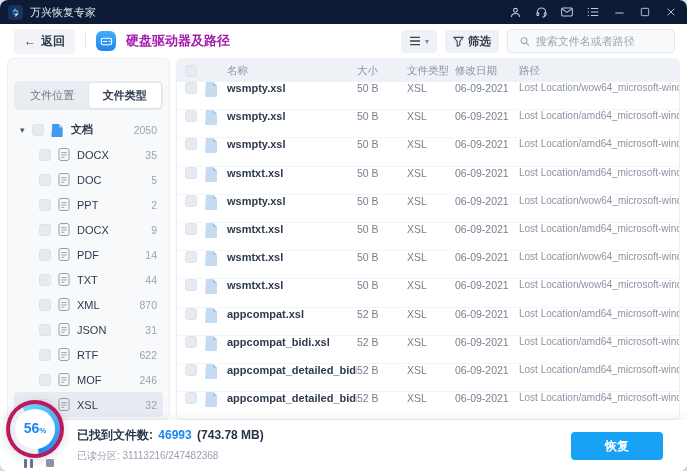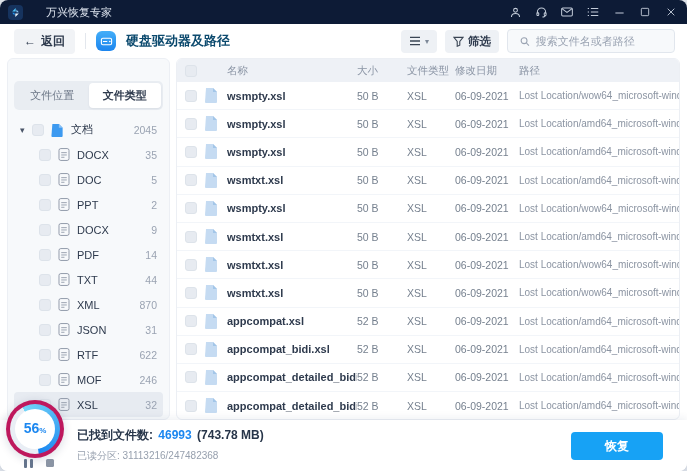--- a/index.html
+++ b/index.html
@@ -1,34 +1,34 @@
 <!DOCTYPE html>
 <html><head>
 <meta charset="utf-8">
 <style>
   * { margin:0; padding:0; box-sizing:border-box; }
   html,body { width:687px; height:471px; background:#e9edf2; font-family:"Liberation Sans","DejaVu Sans",sans-serif; overflow:hidden; }
   .window { position:relative; width:687px; height:471px; background:#fff; border-radius:8px; overflow:hidden; box-shadow:0 2px 14px rgba(20,40,80,.25); }
 
   
   .titlebar { display:flex; align-items:center; justify-content:space-between; height:24px; background:#0d1b36; padding:0 10px 0 8px; }
-  .tb-left { display:flex; align-items:center; gap:23px; }
+  .tb-left { display:flex; align-items:center; gap:7px; }
   .logo { width:15px; height:15px; border-radius:4px; background:#16335e; display:flex; align-items:center; justify-content:center; }
   .app-title { color:#dde4ee; font-size:11px; }
   .tb-right { display:flex; align-items:center; gap:14px; }
   .tb-ic { width:12px; height:12px; display:flex; align-items:center; justify-content:center; color:#c3ccd9; cursor:pointer; }
   .tb-ic svg { display:block; }
 
   
   .toolbar { display:flex; align-items:center; justify-content:space-between; height:34px; padding:0 12px 0 14px; background:#fff; }
   .tl-left { display:flex; align-items:center; gap:10px; }
   .back-chip { display:flex; align-items:center; gap:5px; background:#f1f3f6; border-radius:4px; padding:4px 10px; font-size:12px; color:#2e3a4d; font-weight:bold; cursor:pointer; }
   .v-div { width:1px; height:16px; background:#e3e7ed; }
   .disk-ic { width:20px; height:20px; border-radius:6px; background:linear-gradient(180deg,#43aef8,#1c85ee); display:flex; align-items:center; justify-content:center; }
-  .page-title { font-size:13px; font-weight:bold; color:#0c4a6e; }
+  .page-title { font-size:13px; font-weight:bold; color:#a21caf; }
   .tl-right { display:flex; align-items:center; gap:8px; }
   .chip { display:flex; align-items:center; gap:4px; background:#eef1f5; border-radius:4px; height:23px; padding:0 8px; color:#2e3a4d; cursor:pointer; }
   .chip .lbl { font-size:11.5px; font-weight:bold; }
   .chev { font-size:8px; color:#7d8898; }
   .search { display:flex; align-items:center; gap:6px; width:168px; height:24px; background:#f7f9fb; border:1px solid #e1e6ed; border-radius:4px; padding:0 12px; }
   .search input { border:0; outline:0; background:transparent; font-size:11px; color:#3a4554; width:100%; font-family:inherit; }
   .search input::placeholder { color:#9aa3b2; }
 
   
   .main { position:absolute; top:58px; left:0; right:0; bottom:51px; display:flex; padding:0 7px; gap:6px; }
@@ -36,28 +36,28 @@
   .tabs { display:flex; background:#e9edf2; border-radius:5px; padding:2px; margin-bottom:7px; }
   .tab { flex:1; text-align:center; font-size:11px; padding:5px 0; border-radius:4px; color:#6b7686; cursor:pointer; }
   .tab.active { background:#fff; color:#2e3a4d; font-weight:bold; box-shadow:0 1px 2px rgba(20,40,80,.08); }
   .tree-row { display:flex; align-items:center; height:25px; padding:0 6px; border-radius:4px; cursor:pointer; }
   .tree-row.selected { background:#e7ebf1; }
   .caret { width:12px; font-size:9px; color:#4a5568; }
   .cb { width:12px; height:12px; border-radius:3px; background:#e7ebf1; border:1px solid #dde3ea; flex:none; cursor:pointer; }
   .tree-row .cb { margin-right:7px; }
   .t-ic { margin-right:7px; display:flex; flex:none; }
   .t-label { font-size:11px; color:#2e3a4d; flex:1; white-space:nowrap; overflow:hidden; }
-  .t-label.bold { font-weight:normal; }
+  .t-label.bold { font-weight:bold; }
   .t-count { font-size:10.5px; color:#9aa3b2; }
   .indent { width:19px; flex:none; }
 
   
   .table-panel { flex:1; background:#fff; border:1px solid #eceff4; border-radius:6px; overflow:hidden; display:flex; flex-direction:column; }
   .thead { display:flex; align-items:center; height:23px; background:#eef1f6; font-size:10.5px; color:#8b95a5; flex:none; }
-  .trow { display:flex; align-items:center; height:28.2px; border-bottom:1px solid #f2f5f9; flex:none; cursor:default; }
+  .trow { display:flex; height:28.2px; border-bottom:1px solid #f2f5f9; flex:none; cursor:default; }
   .c-pad { width:8px; flex:none; }
   .c-cb { width:20px; flex:none; display:flex; }
   .c-icon { width:22px; flex:none; display:flex; }
   .c-name { width:130px; flex:none; font-size:11px; color:#2e3a4d; font-weight:bold; white-space:nowrap; overflow:hidden; }
   .c-size { width:50px; flex:none; font-size:10.5px; color:#76818f; }
   .c-type { width:48px; flex:none; font-size:10.5px; color:#76818f; }
   .c-date { width:64px; flex:none; font-size:10.5px; color:#76818f; }
   .c-path { flex:1; font-size:10px; color:#8b94a2; white-space:nowrap; overflow:hidden; padding-right:6px; }
   .thead .c-name,.thead .c-size,.thead .c-type,.thead .c-date,.thead .c-path { font-size:10.5px; color:#8b95a5; font-weight:normal; }
 
@@ -190,21 +190,21 @@
         <div class="tree-row">
           <span class="caret">▾</span>
           <span class="cb"></span>
           <span class="t-ic">
               <svg width="13" height="14" viewBox="0 0 13 15">
                 <path d="M1 1 h7 l4 4 v9 a1 1 0 0 1 -1 1 h-10 a1 1 0 0 1 -1 -1 z" fill="#3d9af0"></path>
                 <path d="M8 1 l4 4 h-4 z" fill="#8cc3f7"></path>
               </svg>
             </span>
           <span class="t-label bold">文档</span>
-          <span class="t-count">2045</span>
+          <span class="t-count">2050</span>
         </div>
 
         <div class="tree-row">
             <span class="indent"></span>
             <span class="cb"></span>
             <span class="t-ic">
               <svg width="12" height="13" viewBox="0 0 12 14" fill="none">
                 <rect x="0.6" y="0.6" width="10.8" height="12.8" rx="2" stroke="#8a94a4"></rect>
                 <path d="M3 5 h6 M3 7.5 h6 M3 10 h3.5" stroke="#8a94a4" stroke-width="0.9"></path>
               </svg>

